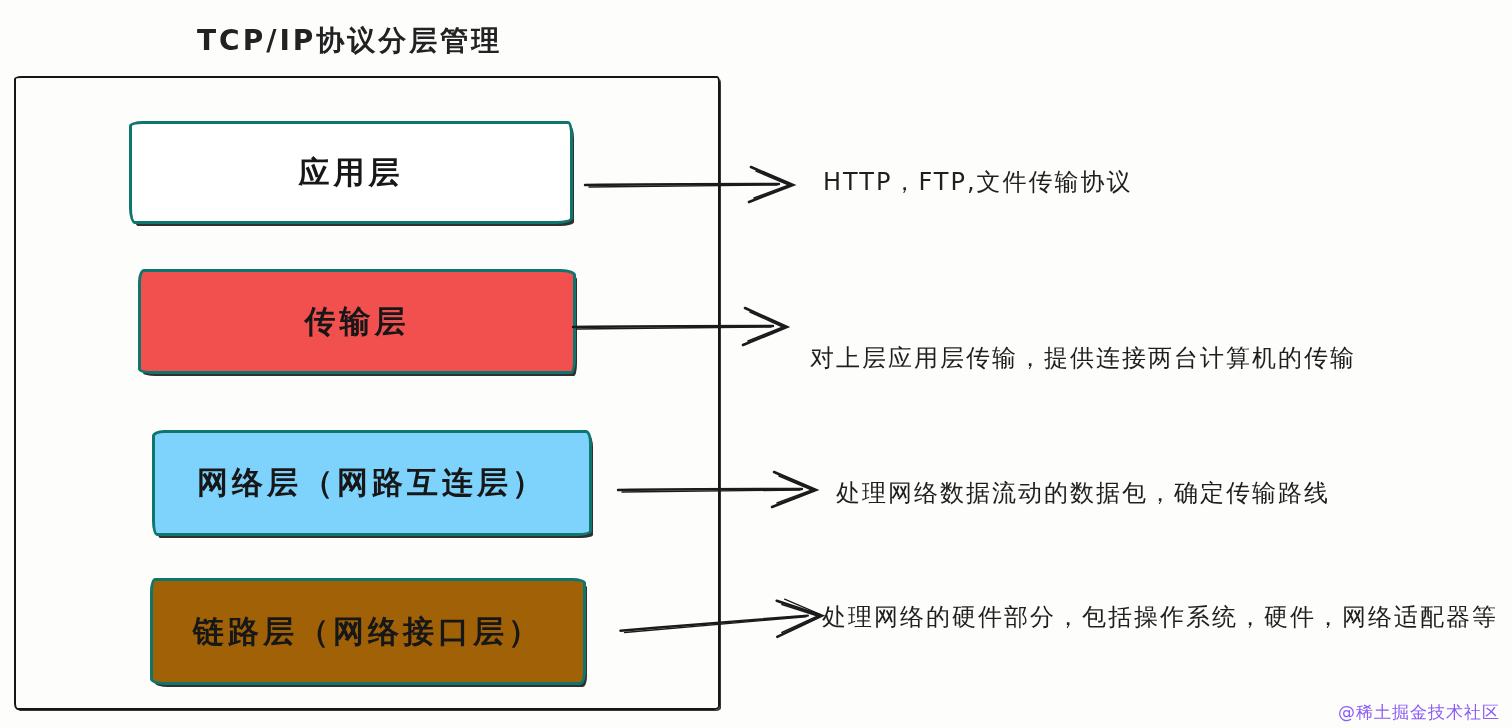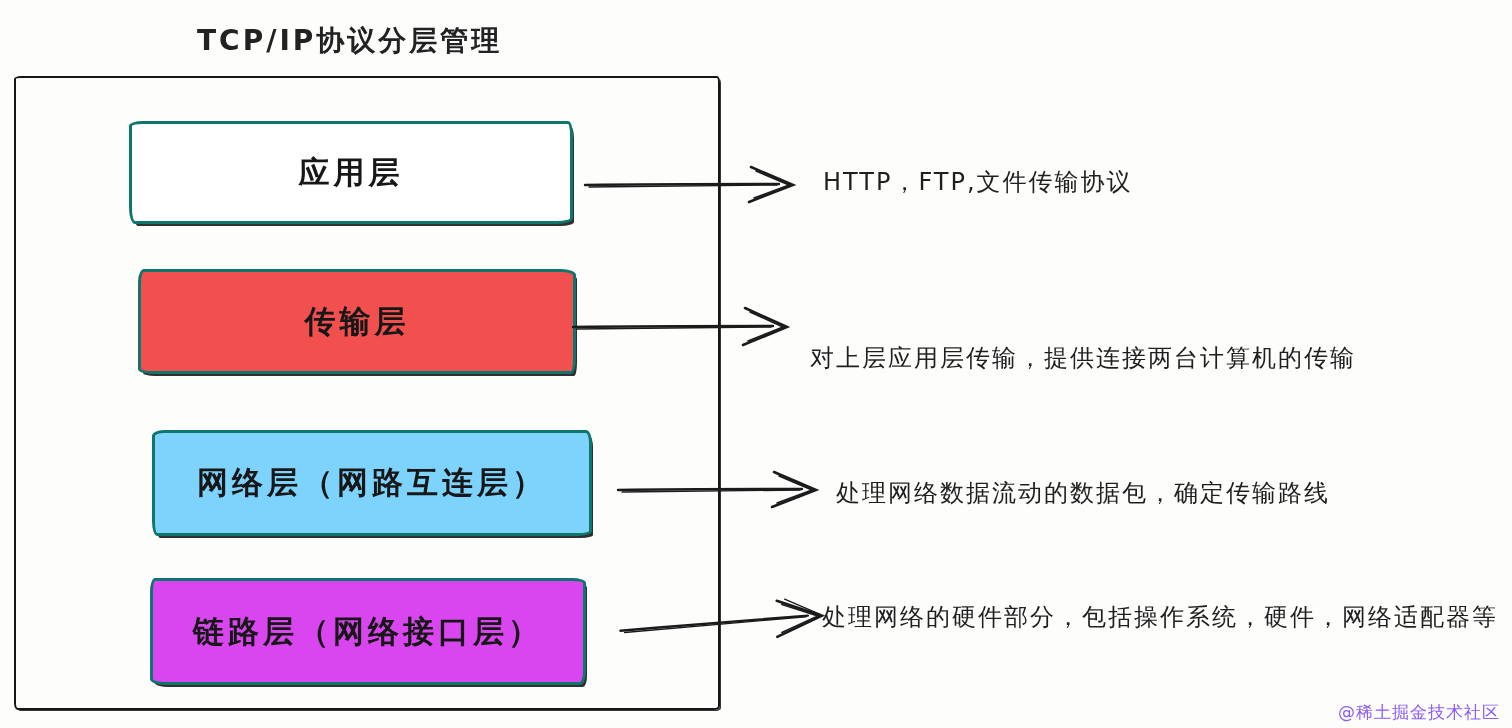--- a/index.html
+++ b/index.html
@@ -110,21 +110,21 @@
   </div>
 
   <div class="layer-box layer-transport" style="background-color: rgb(242, 80, 78);">
     <span>传输层</span>
   </div>
 
   <div class="layer-box layer-network" style="background-color: #7dd3fc;">
     <span>网络层（网路互连层）</span>
   </div>
 
-  <div class="layer-box layer-link" style="background-color: #d946ef;">
+  <div class="layer-box layer-link" style="background-color: #a16207;">
     <span>链路层（网络接口层）</span>
   </div>
 
   <svg class="arrow arrow-1" width="232" height="46" viewBox="0 0 232 46">
     <g stroke="#1b1b1b" fill="none" stroke-linecap="round">
       <path d="M2 24 C 70 23, 140 23, 196 23" stroke-width="2.4"></path>
       <path d="M6 26 L 194 24" stroke-width="1.4"></path>
       <path d="M168 6 L 210 24 L 166 41" stroke-width="2.6"></path>
       <path d="M173 10 L 206 24 L 171 37" stroke-width="1.6"></path>
     </g>

